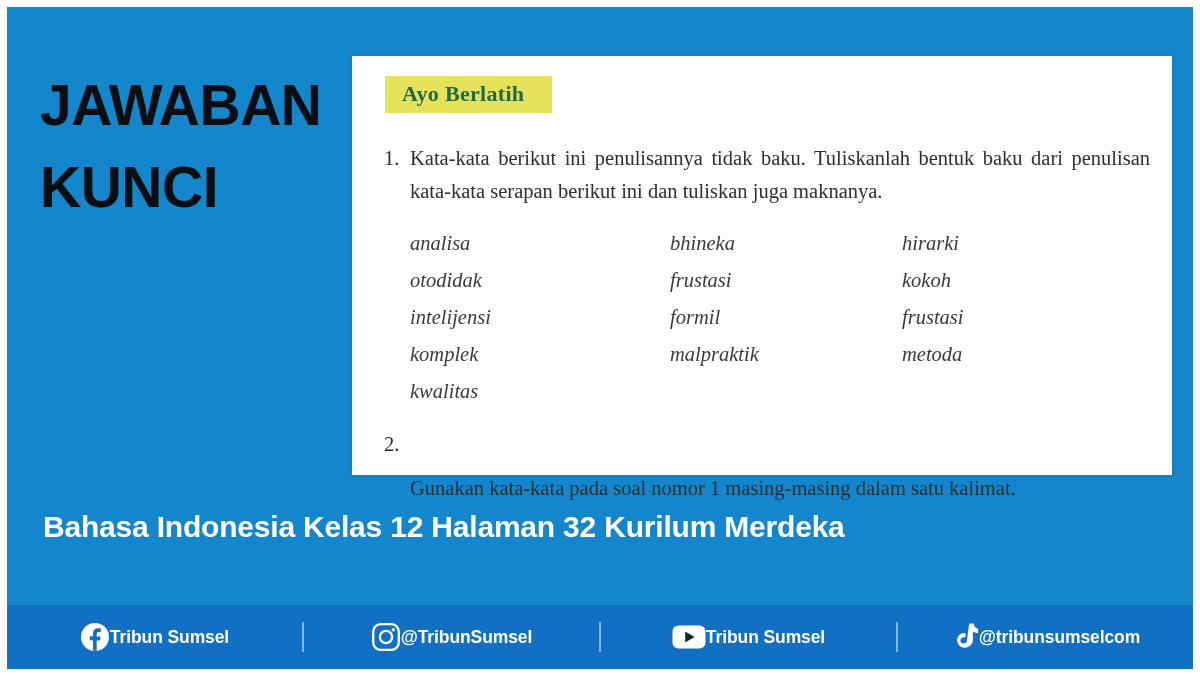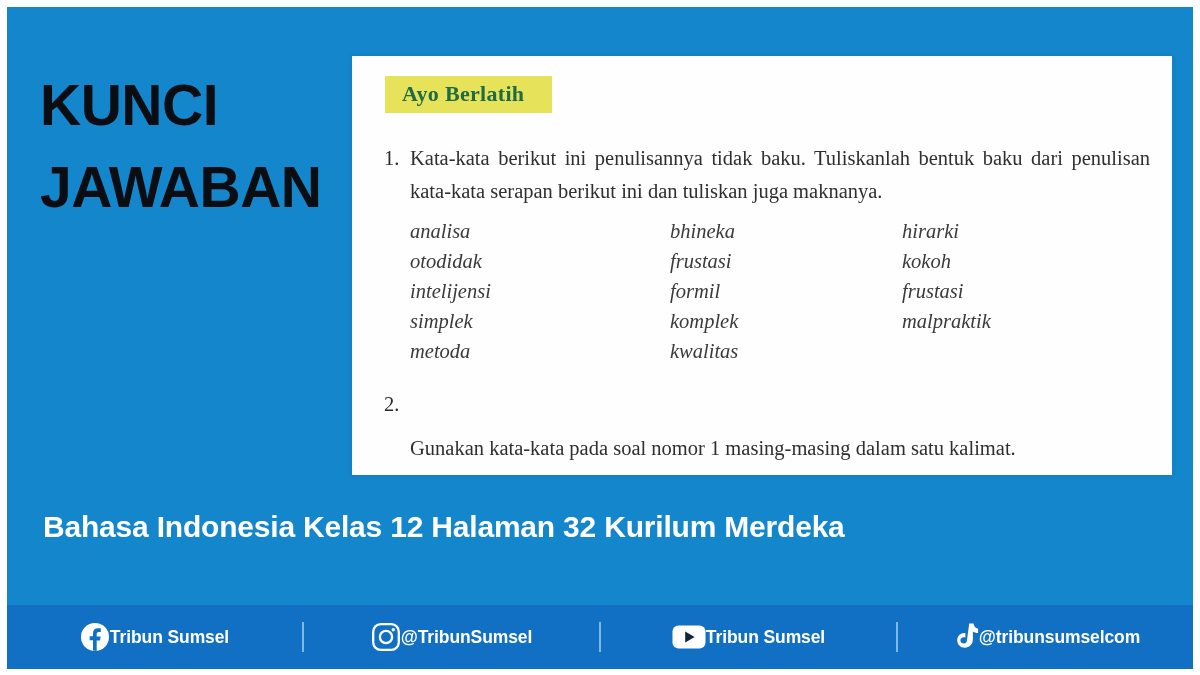--- a/index.html
+++ b/index.html
@@ -100,24 +100,24 @@
 
   .qtext {
     font-size: 20.5px;
     line-height: 33px;
     text-align: justify;
     color: #2f2f2f;
   }
   .qtext-last { text-align: left; margin-top: 44px; }
 
   .word-grid {
-    margin-top: 8px;
+    margin-top: 20px;
     display: grid;
     grid-template-columns: 260px 232px auto;
-    row-gap: 0px;
+    row-gap: 7px;
   }
   .word-cell {
     font-family: "Liberation Serif", serif;
     font-style: italic;
     font-size: 20.5px;
     line-height: 30px;
     color: #3a3a3a;
   }
 
   .qitem-2 { margin-top: 22px; }
@@ -173,22 +173,22 @@
   }
   .icon-svg { display: block; }
 </style>
 </head>
 <body>
 
 <div class="poster">
   <div class="poster-inner">
 
     <div class="headline">
+      <span class="headline-line">JAWABAN</span>
       <span class="headline-line">KUNCI</span>
-      <span class="headline-line">JAWABAN</span>
     </div>
 
     <div class="worksheet-card">
 
       <div class="ayo-badge">Ayo Berlatih</div>
 
       <div class="qlist">
 
         <div class="qitem qitem-1">
           <div class="qnum">1.</div>
@@ -197,21 +197,20 @@
             <div class="word-grid">
               <div class="word-cell">analisa</div>
               <div class="word-cell">bhineka</div>
               <div class="word-cell">hirarki</div>
               <div class="word-cell">otodidak</div>
               <div class="word-cell">frustasi</div>
               <div class="word-cell">kokoh</div>
               <div class="word-cell">intelijensi</div>
               <div class="word-cell">formil</div>
               <div class="word-cell">frustasi</div>
-              <div class="word-cell">simplek</div>
               <div class="word-cell">komplek</div>
               <div class="word-cell">malpraktik</div>
               <div class="word-cell">metoda</div>
               <div class="word-cell">kwalitas</div>
             </div>
           </div>
         </div>
 
         <div class="qitem qitem-2">
           <div class="qnum">2.</div>

